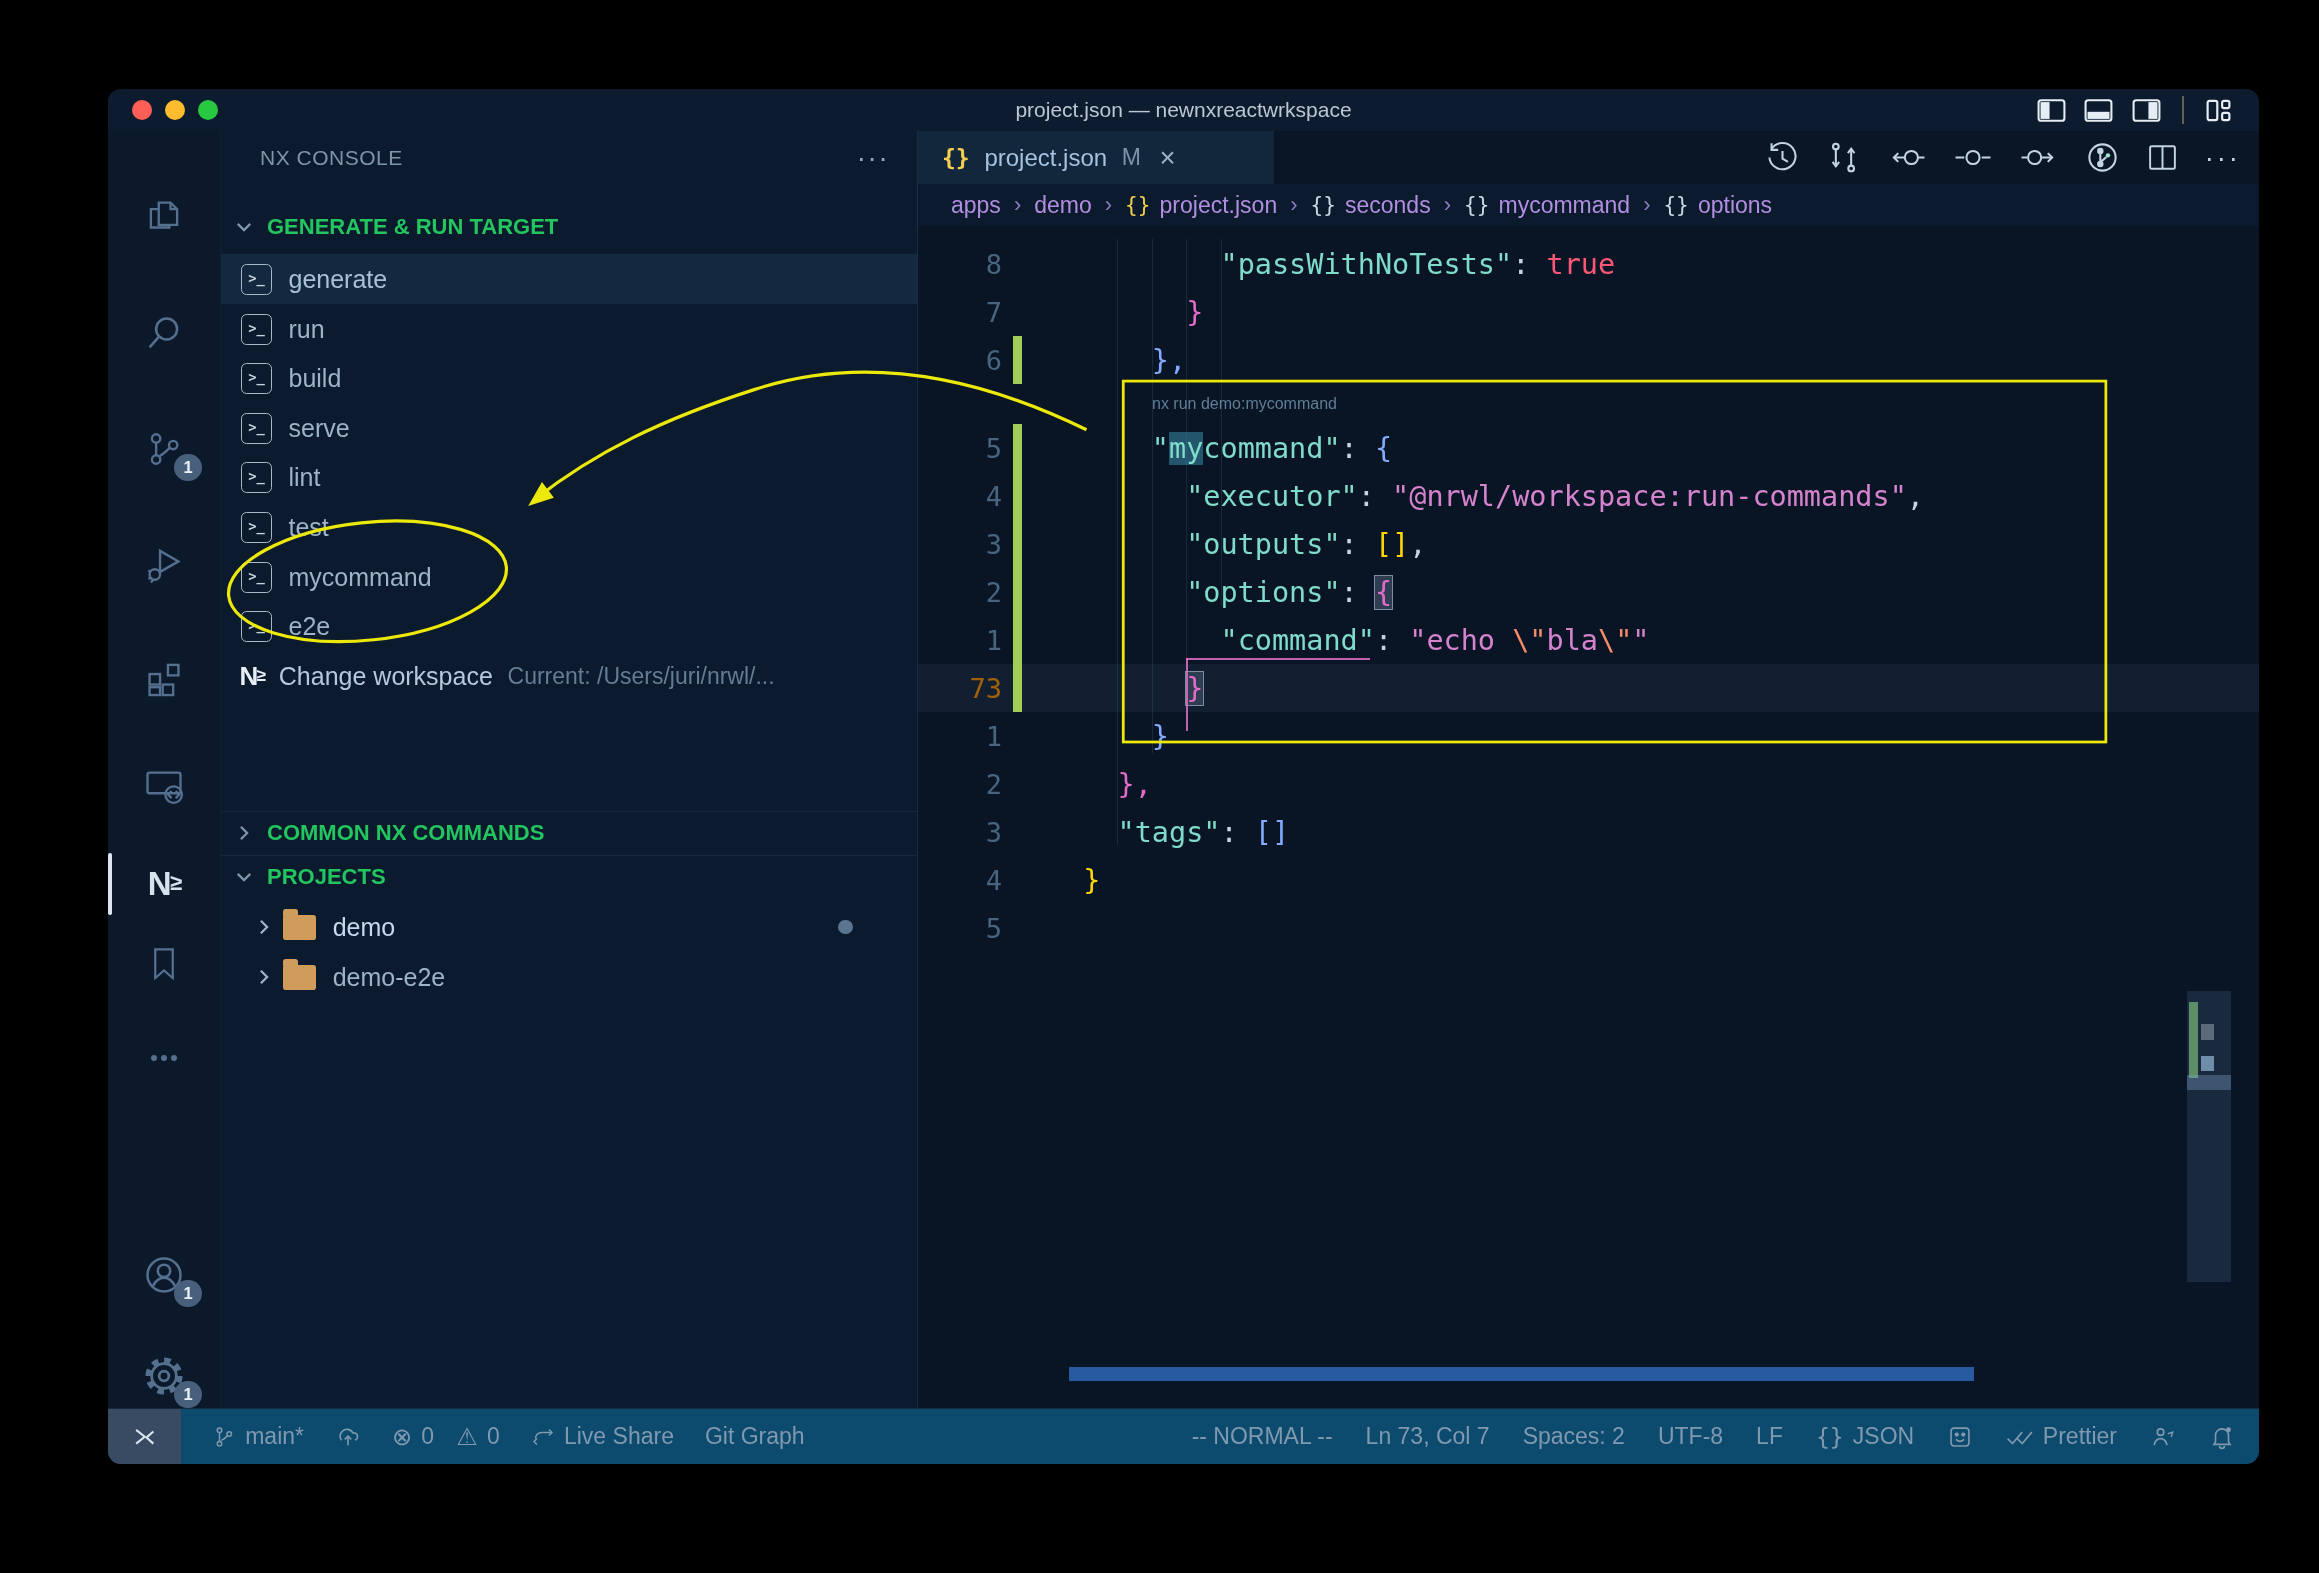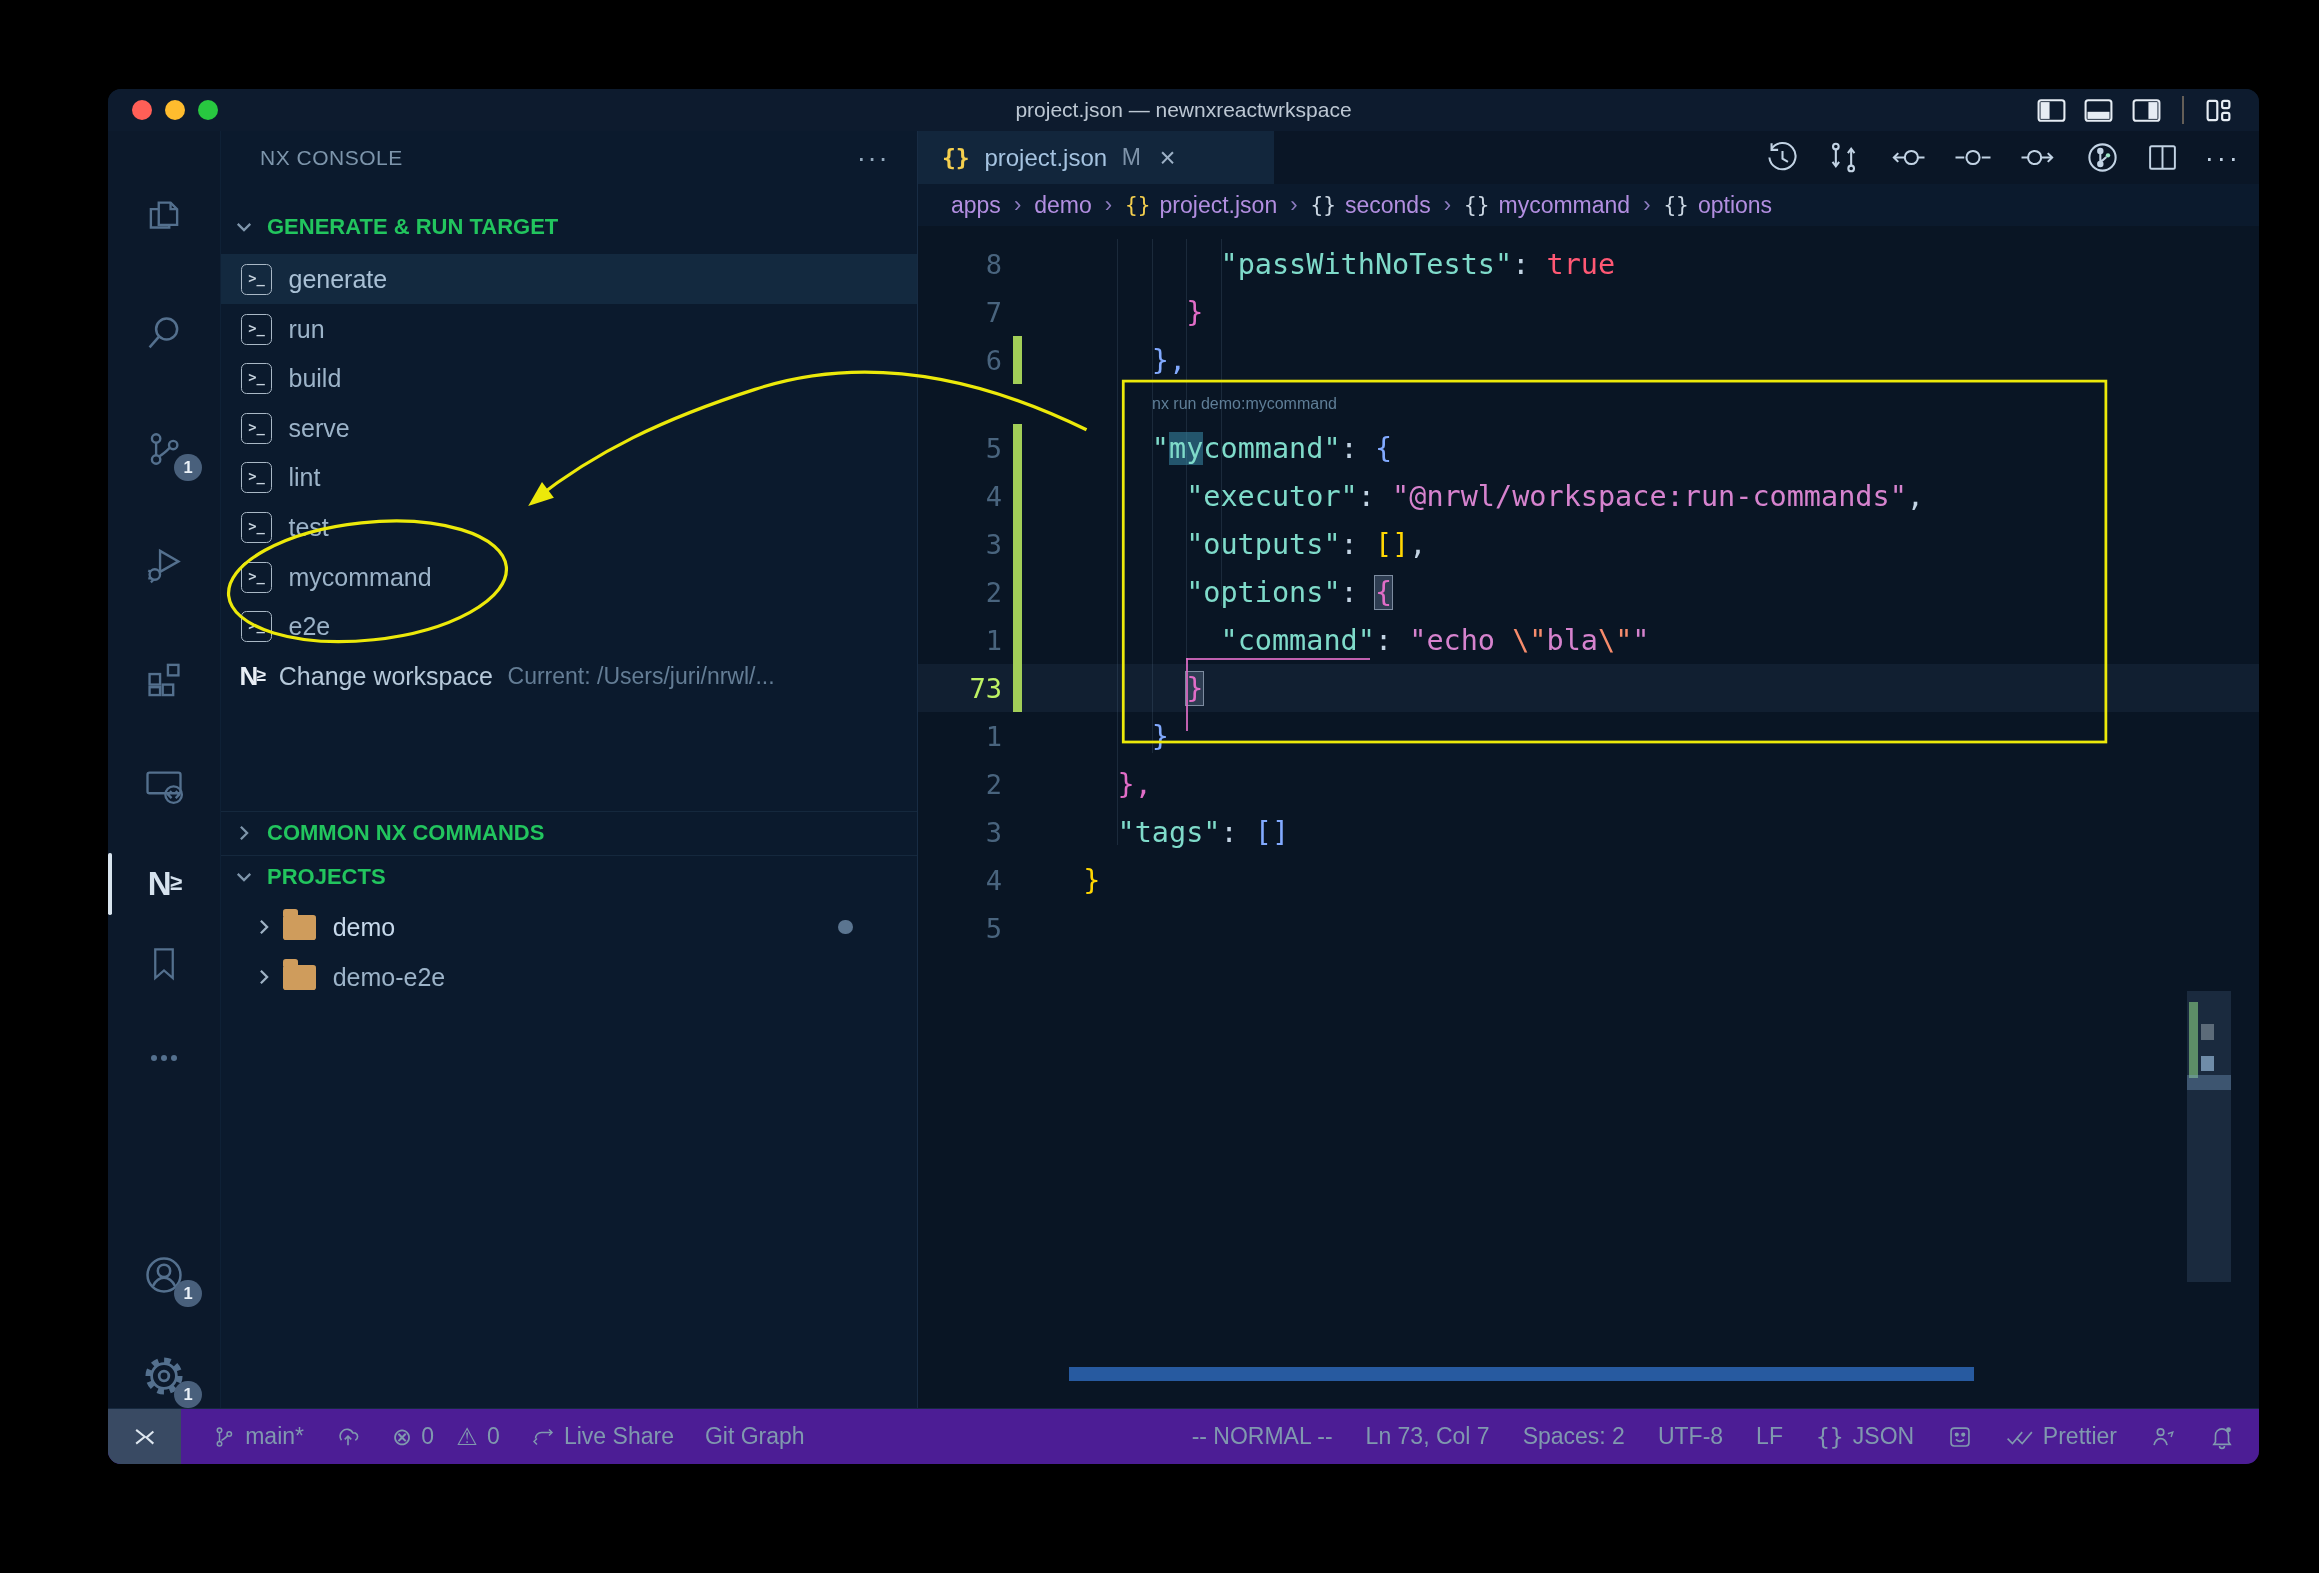--- a/index.html
+++ b/index.html
@@ -62,39 +62,39 @@
     background:#0b1a2d;padding-left:33px;font-size:23px;color:#b28ee0;}
   .bc-sep{color:#8d7cc0;margin:0 13px;font-size:22px;}
   .bc-braces{font-family:"DejaVu Sans Mono",monospace;color:#ccd8e4;margin-right:9.2px;font-size:21px;}
   .bc-braces.yellow{color:#f4cf4e;}
   
   .code{position:absolute;left:0;top:96px;right:0;bottom:0;padding-top:13px;
     font-family:"DejaVu Sans Mono",monospace;font-size:28.5px;}
   .cl{position:relative;height:48px;display:flex;align-items:center;}
   .cl.cur{background:rgba(84,124,170,.10);}
   .ln{width:84px;text-align:right;color:#49647e;font-size:27px;flex:none;}
-  .ln.curln{color:#bef264;}
+  .ln.curln{color:#a16207;}
   .gb{width:9.2px;height:48px;margin-left:11px;flex:none;}
   .gb.on{background:#a2ce58;}
   .ct{margin-left:61px;white-space:pre;color:#c9d6e4;}
   .code-lens{height:40px;display:flex;align-items:center;padding-left:234px;
     color:#5f7e97;font-size:16px;font-family:Liberation Sans, sans-serif;}
   .tk{color:#7fdbca}.tp{color:#c3d4e4}.ts{color:#d683ce}.te{color:#f78c6c}.tr{color:#ff5874}
   .t-bb{color:#82aaff}.t-bp{color:#e16dc8}.t-bg{color:#ffd602}
   .t-bpm{color:#e16dc8;background:#2e3d52;outline:1.8px solid #7d8ca0;}
   .sel{background:rgba(56,139,168,.55);}
   .blame{color:#5c7389;margin-left:101px;font-size:27px;}
   .iguide{position:absolute;width:0.9px;background:rgba(140,170,205,.14);top:108px;}
   .bpg{position:absolute;background:rgba(225,109,200,.85);}
   
   .vscroll{position:absolute;background:rgba(120,157,200,.16);}
   .sb-mark{position:absolute;}
   .hscroll{position:absolute;background:rgba(45,102,182,.85);}
   
-  .statusbar{position:absolute;left:0;bottom:0;right:0;height:55px;background:#4c1d95;border-top:0.9px solid #16293f;
+  .statusbar{position:absolute;left:0;bottom:0;right:0;height:55px;background:#0c4a6e;border-top:0.9px solid #16293f;
     display:flex;align-items:center;color:#8099af;font-size:23px;}
   .st-remote{width:73px;height:55px;background:#394a63;color:#dde6ef;display:flex;align-items:center;justify-content:center;flex:none;}
   .st-item{display:flex;align-items:center;gap:9.2px;margin-left:31px;white-space:nowrap;}
   .st-right{margin-left:auto;display:flex;align-items:center;padding-right:24px;}
   .st-right .st-item{margin-left:33px;}
   .st-glyph{font-size:24px;}
   .braces-mono{font-family:"DejaVu Sans Mono",monospace;}
   
   .overlay{position:absolute;left:0;top:0;width:2320px;height:1574px;pointer-events:none;}
   svg.icon{display:block;}

